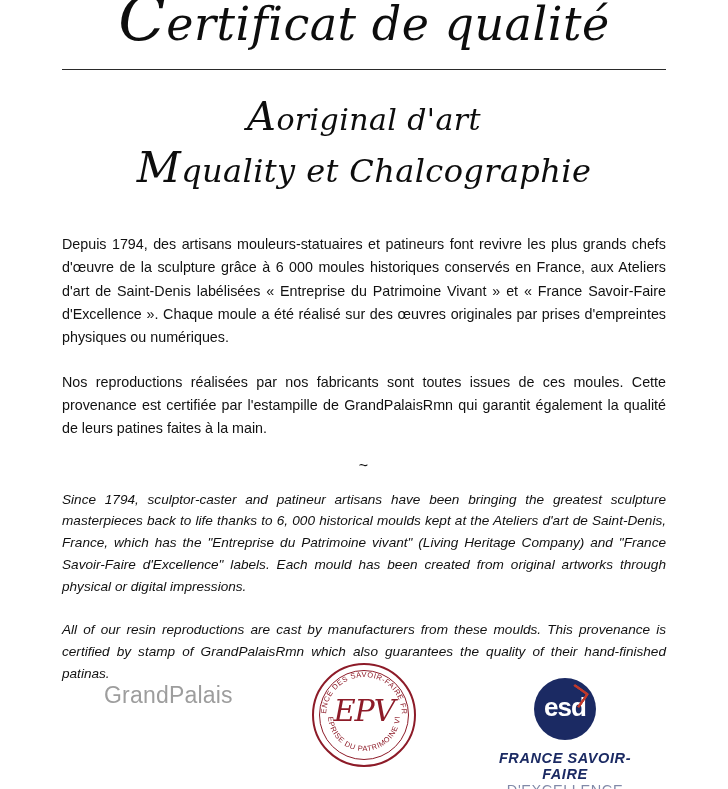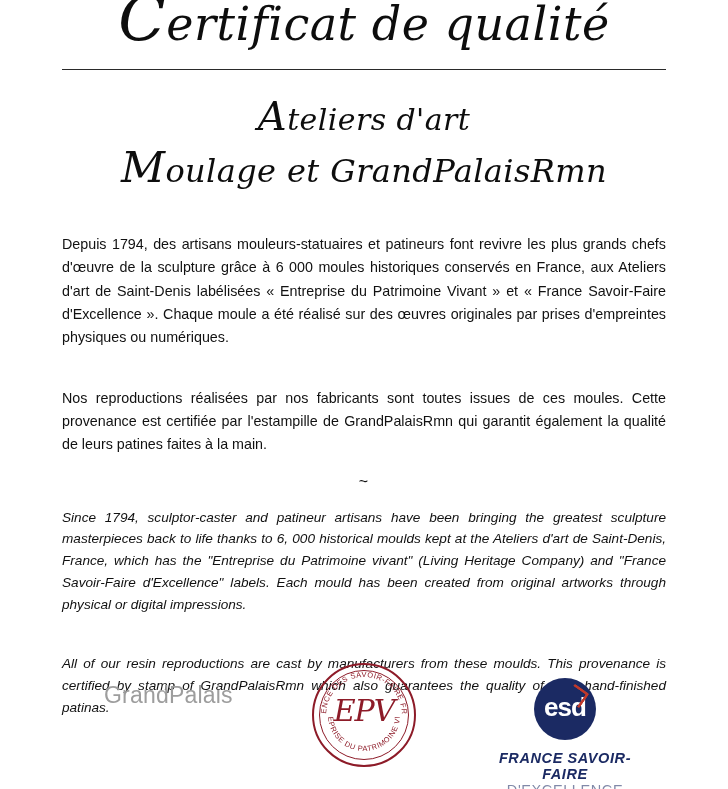--- a/index.html
+++ b/index.html
@@ -77,21 +77,21 @@
   
   .body-block {
     margin-top: 44px;
   }
   .para {
     font-family: "Liberation Sans", sans-serif;
     font-size: 14.3px;
     line-height: 1.62;
     color: #111111;
     text-align: justify;
-    margin: 16px 0 16px 0;
+    margin: 0 0 16px 0;
   }
   .para.en {
     font-style: italic;
     font-size: 13.6px;
     line-height: 1.6;
   }
   .tilde {
     text-align: center;
     font-size: 16px;
     color: #111111;
@@ -228,24 +228,24 @@
 <div class="page">
 
   <div class="title-main">
     <span class="dropcap">C</span><span>ertificat de qualité</span>
   </div>
 
   <hr class="rule">
 
   <div class="subtitle-block">
     <div class="subtitle-1">
-      <span class="dropcap">A</span><span>teliers d'art</span>
+      <span class="dropcap">A</span><span>original d'art</span>
     </div>
     <div class="subtitle-2">
-      <span class="dropcap">M</span><span>oulage et  GrandPalaisRmn</span>
+      <span class="dropcap">M</span><span>quality et  Chalcographie</span>
     </div>
   </div>
 
   <div class="body-block">
     <p class="para">Depuis 1794, des artisans mouleurs-statuaires et patineurs font revivre les plus grands chefs d'œuvre de la sculpture grâce à 6 000 moules historiques conservés en France, aux Ateliers d'art de Saint-Denis labélisées « Entreprise du Patrimoine Vivant » et « France Savoir-Faire d'Excellence ». Chaque moule a été réalisé sur des œuvres originales par prises d'empreintes physiques ou numériques.</p>
     <div class="gap-small"></div>
     <p class="para">Nos reproductions réalisées par nos fabricants sont toutes issues de ces moules. Cette provenance est certifiée par l'estampille de GrandPalaisRmn qui garantit également la qualité de leurs patines faites à la main.</p>
 
     <div class="tilde">~</div>
 

